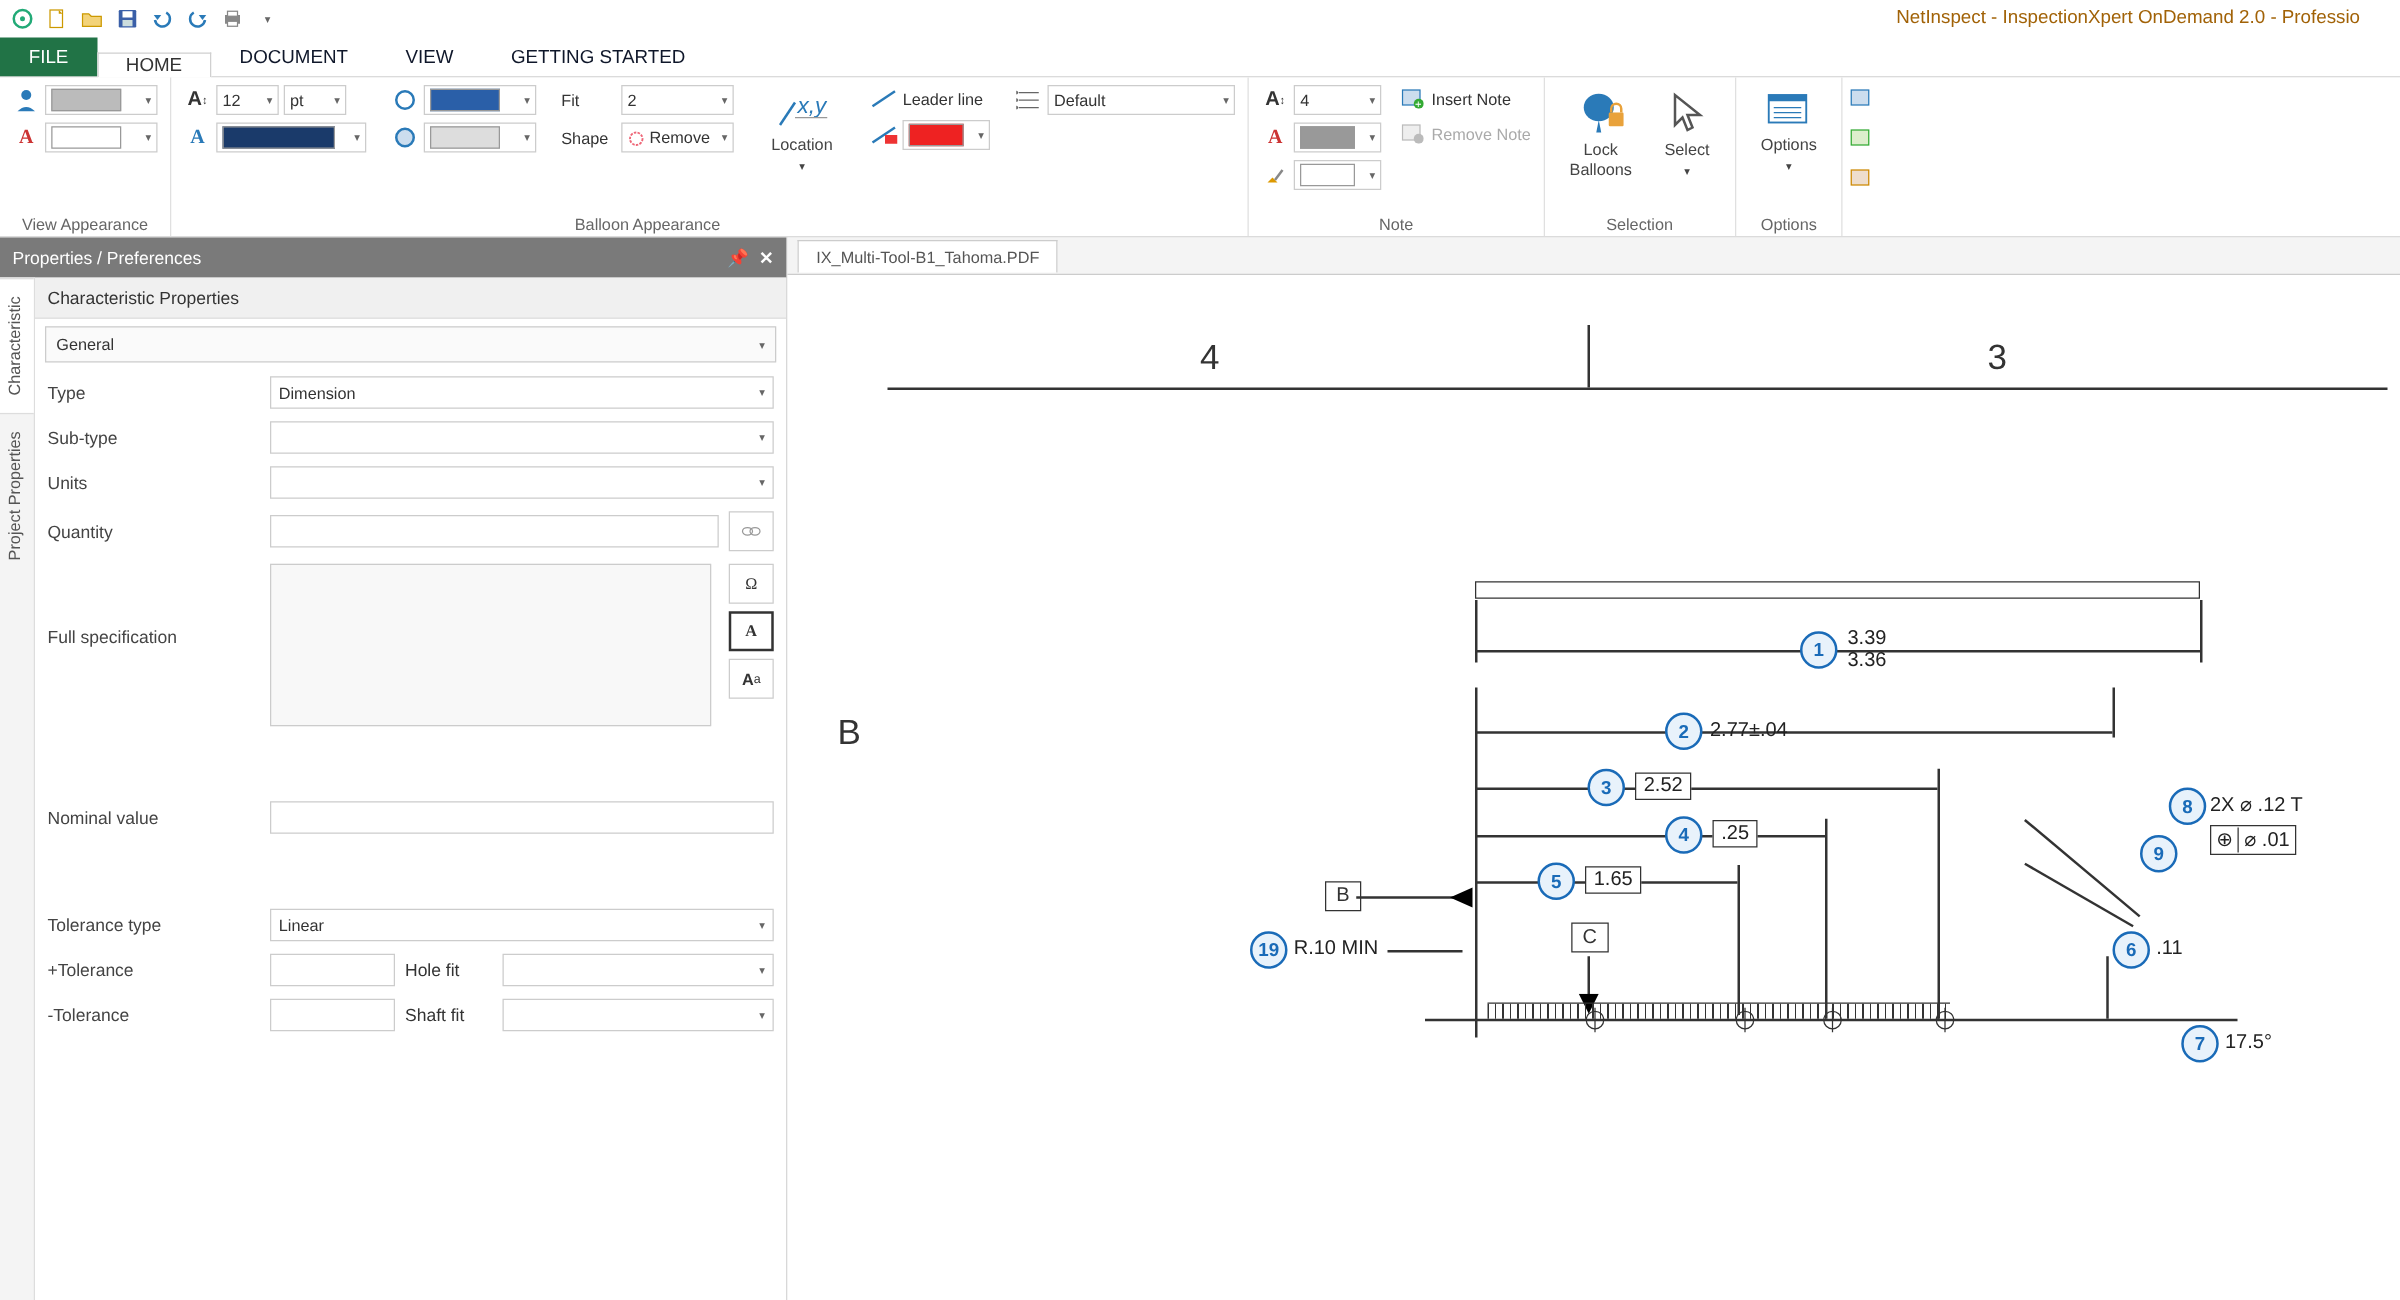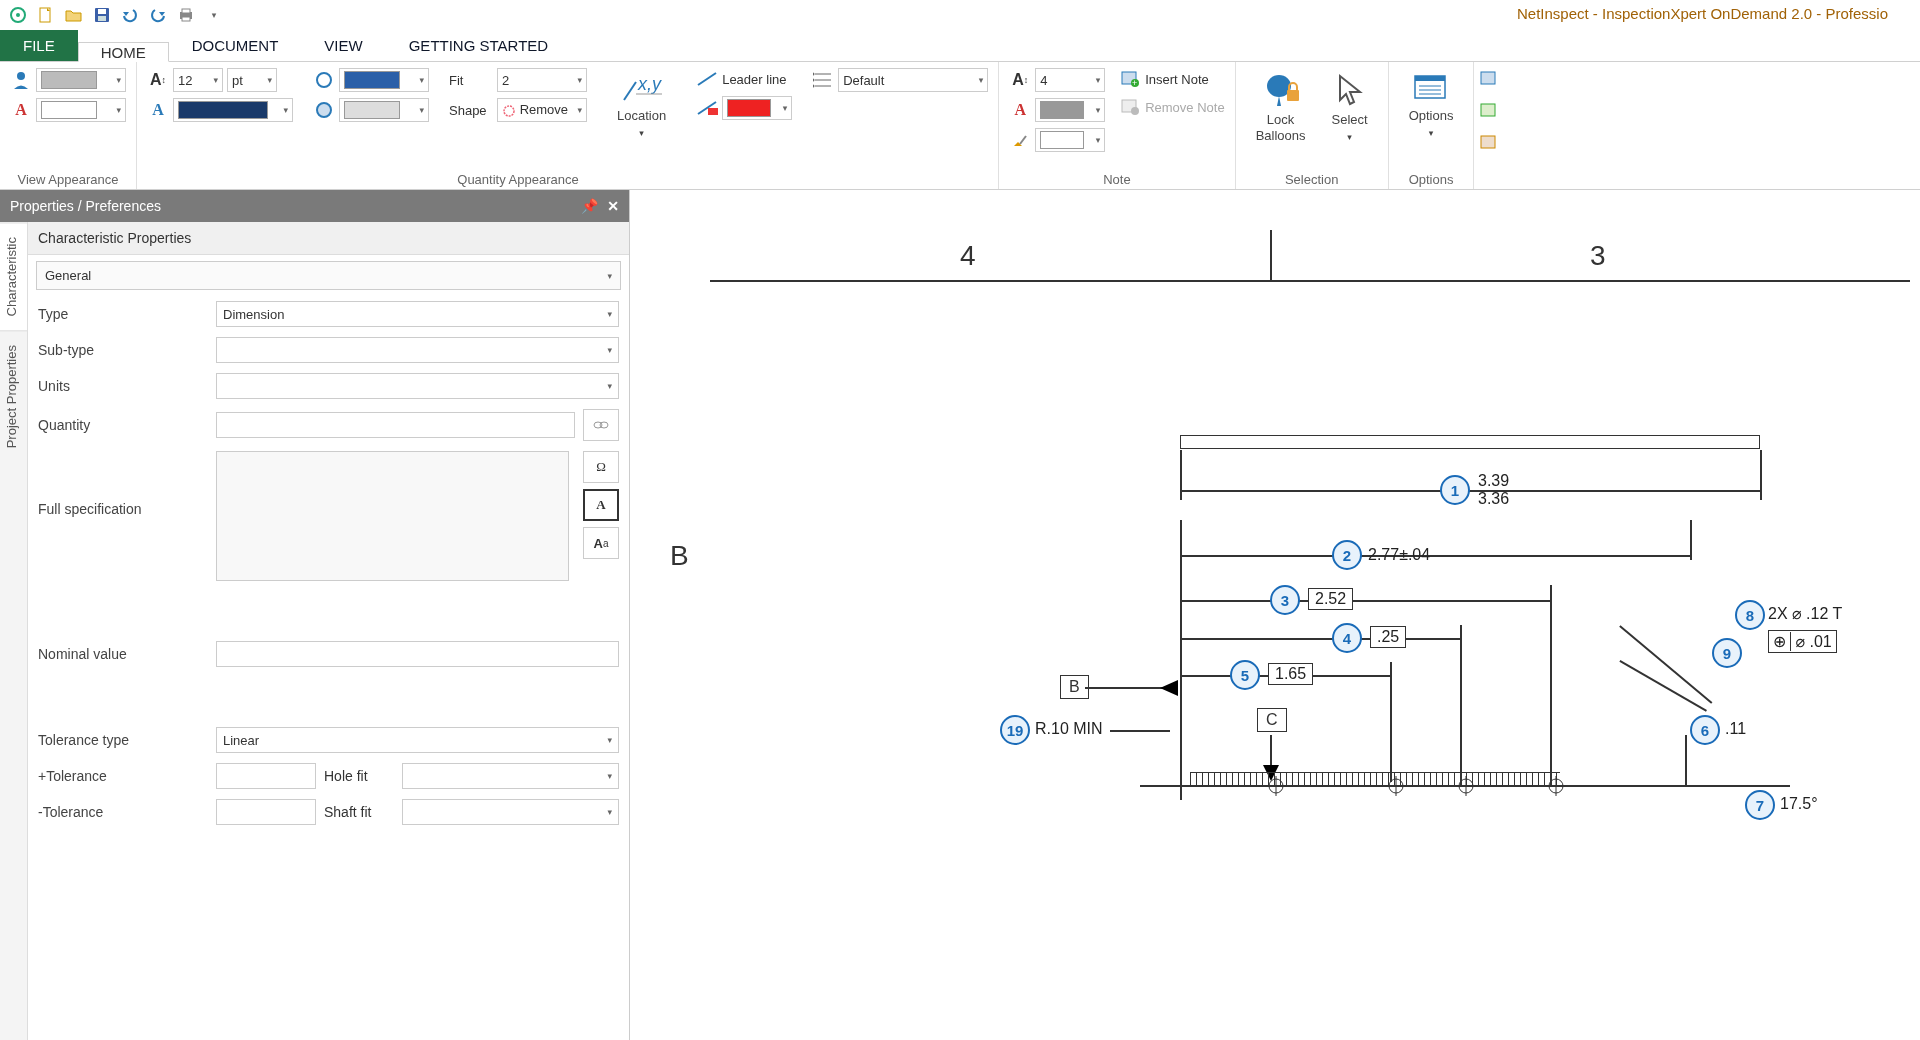--- a/index.html
+++ b/index.html
@@ -232,21 +232,21 @@
           <span style="width:44px">Shape</span>
           <div class="dd">
               <span><svg width="14" height="14" style="vertical-align:middle">
                   <circle cx="7" cy="7" r="5" fill="none" stroke="#e67" stroke-width="1.5" stroke-dasharray="2 1"></circle>
                 </svg> <span>Remove</span></span>
               <span class="dd-arrow">▾</span>
             </div>
         </div>
       </div>
     </div>
-    <div class="ribbon-group-label">Quantity Appearance</div>
+    <div class="ribbon-group-label">Balloon Appearance</div>
   </div>
 
   <div class="ribbon-group" style="border-right:none">
     <div class="ribbon-group-body">
       <div class="big-btn">
         <svg width="40" height="32">
             <line x1="2" y1="28" x2="14" y2="10" stroke="#2a7ab8" stroke-width="2"></line>
             <text x="16" y="18" font-style="italic" font-size="18" fill="#2a7ab8">x,y</text>
             <line x1="14" y1="22" x2="40" y2="22" stroke="#999"></line>
           </svg>
@@ -520,20 +520,23 @@
           <div class="prop-input">
               <span></span>
               <span class="dd-arrow">▾</span>
             </div>
         </div>
       </div>
     </div>
   </div>
 
   <div class="doc-area">
+    <div class="doc-tabs">
+      <div class="doc-tab">IX_Multi-Tool-B1_Tahoma.PDF</div>
+    </div>
     <div class="canvas">
       <div class="drawing">
 
         <div class="dwg-line hline" style="top:90px;left:80px;width:1200px"></div>
         <div class="dwg-line vline" style="top:40px;left:640px;height:50px"></div>
 
         <div class="zone-num" style="top:50px;left:330px">4</div>
         <div class="zone-num" style="top:50px;left:960px">3</div>
         <div class="zone-letter" style="top:350px;left:40px">B</div>
 

